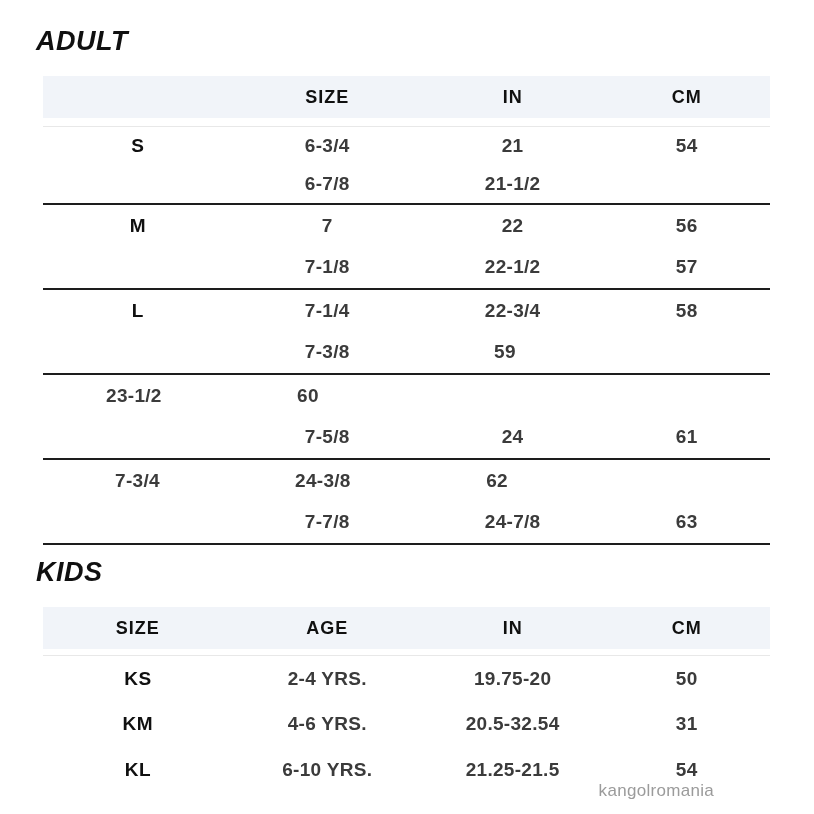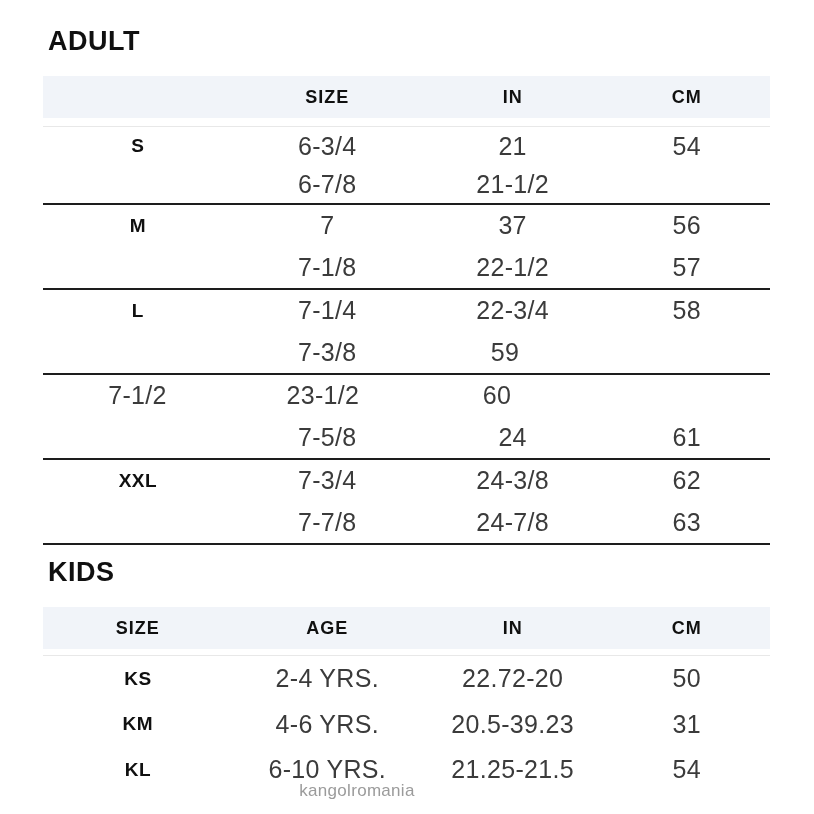--- a/index.html
+++ b/index.html
@@ -1,50 +1,50 @@
 <!DOCTYPE html>
 <html style="--band: #f1f4f9; --rule_dark: #1d1d1d; --rule_light: #e8e8e8; --text: #3b3b3b; --heading: #101010; --muted: #9b9b9b;"><head>
 <meta charset="utf-8">
 <style>
   html,body{margin:0;padding:0;}
   body{
     width:814px;height:814px;position:relative;background:#ffffff;
     font-family:"Liberation Sans", sans-serif;color:#111;overflow:hidden;
   }
   .section-title{
-    position:absolute;left:48px;
-    font-size:27px;font-weight:800;letter-spacing:0.5px;color:var(--heading,#101010);
+    position:absolute;left:36px;
+    font-size:27px;font-weight:800;letter-spacing:0.5px;color:var(--heading,#101010);font-style:italic;
   }
   #adult-title{top:26px;}
   #kids-title{top:557px;text-align:center;}
   .size-table{position:absolute;left:43px;width:727px;}
   #adult-table{top:76px;}
   #kids-table{top:607px;}
   .thead{
     height:42px;background:var(--band,#f1f4f9);
     display:flex;align-items:center;
   }
   .thead .cell{
     font-weight:bold;font-size:18px;letter-spacing:1px;color:var(--heading,#101010);
   }
   .subgap-a{height:8px;}
   .subgap-k{height:6px;}
   .light-rule{border-top:1px solid var(--rule_light,#e8e8e8);height:0;}
   .group{border-bottom:2px solid var(--rule_dark,#1d1d1d);}
   .row{display:flex;align-items:center;height:41.5px;}
   .group.first .row{height:38px;}
   #kids-table .row{height:45.5px;border-bottom:none;}
-  .cell{text-align:center;font-size:25px;letter-spacing:0.3px;color:var(--text,#3b3b3b);}
+  .cell{text-align:center;font-size:19px;letter-spacing:0.3px;color:var(--text,#3b3b3b);font-weight:bold;}
   .c1{width:26.1%;}
   .c2{width:26%;}
   .c3{width:25%;}
   .c4{width:22.9%;}
   .label-cell{font-weight:bold;font-size:19px;letter-spacing:0.5px;color:var(--heading,#101010);}
   #watermark{
-    position:absolute;top:781px;left:0;width:714px;text-align:center;
+    position:absolute;top:781px;left:0;width:714px;text-align:right;
     font-size:17px;letter-spacing:0.3px;color:var(--muted,#9b9b9b);
   }
 </style>
 </head>
 <body>
 
 <div id="adult-title" class="section-title">ADULT</div>
 
 <div id="adult-table" class="size-table">
   <div class="thead">
@@ -67,21 +67,21 @@
       <div class="cell c1 label-cell"></div>
       <div class="cell c2">6-7/8</div>
       <div class="cell c3">21-1/2</div>
     </div>
   </div>
 
   <div class="group">
     <div class="row">
       <div class="cell c1 label-cell">M</div>
       <div class="cell c2">7</div>
-      <div class="cell c3">37</div>
+      <div class="cell c3">22</div>
       <div class="cell c4">56</div>
     </div>
     <div class="row">
       <div class="cell c1 label-cell"></div>
       <div class="cell c2">7-1/8</div>
       <div class="cell c3">22-1/2</div>
       <div class="cell c4">57</div>
     </div>
   </div>
 
@@ -94,35 +94,33 @@
     </div>
     <div class="row">
       <div class="cell c1 label-cell"></div>
       <div class="cell c2">7-3/8</div>
       <div class="cell c4">59</div>
     </div>
   </div>
 
   <div class="group">
     <div class="row">
-      <div class="cell c2">7-1/2</div>
       <div class="cell c3">23-1/2</div>
       <div class="cell c4">60</div>
     </div>
     <div class="row">
       <div class="cell c1 label-cell"></div>
       <div class="cell c2">7-5/8</div>
       <div class="cell c3">24</div>
       <div class="cell c4">61</div>
     </div>
   </div>
 
   <div class="group">
     <div class="row">
-      <div class="cell c1 label-cell">XXL</div>
       <div class="cell c2">7-3/4</div>
       <div class="cell c3">24-3/8</div>
       <div class="cell c4">62</div>
     </div>
     <div class="row">
       <div class="cell c1 label-cell"></div>
       <div class="cell c2">7-7/8</div>
       <div class="cell c3">24-7/8</div>
       <div class="cell c4">63</div>
     </div>
@@ -137,27 +135,27 @@
     <div class="cell c2">AGE</div>
     <div class="cell c3">IN</div>
     <div class="cell c4">CM</div>
   </div>
   <div class="subgap-k"></div>
   <div class="light-rule"></div>
 
   <div class="row">
     <div class="cell c1 label-cell">KS</div>
     <div class="cell c2">2-4 YRS.</div>
-    <div class="cell c3">22.72-20</div>
+    <div class="cell c3">19.75-20</div>
     <div class="cell c4">50</div>
   </div>
   <div class="row">
     <div class="cell c1 label-cell">KM</div>
     <div class="cell c2">4-6 YRS.</div>
-    <div class="cell c3">20.5-39.23</div>
+    <div class="cell c3">20.5-32.54</div>
     <div class="cell c4">31</div>
   </div>
   <div class="row">
     <div class="cell c1 label-cell">KL</div>
     <div class="cell c2">6-10 YRS.</div>
     <div class="cell c3">21.25-21.5</div>
     <div class="cell c4">54</div>
   </div>
 </div>
 

